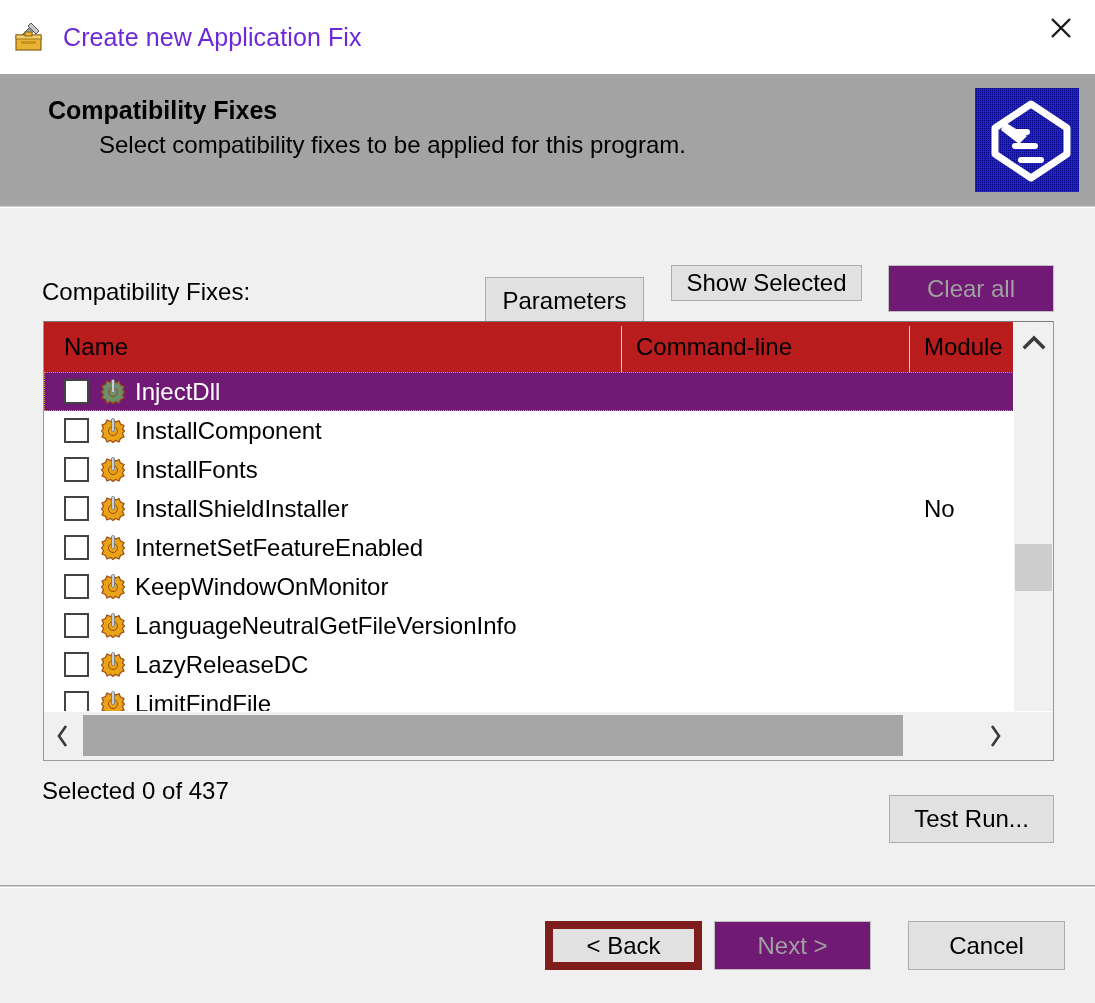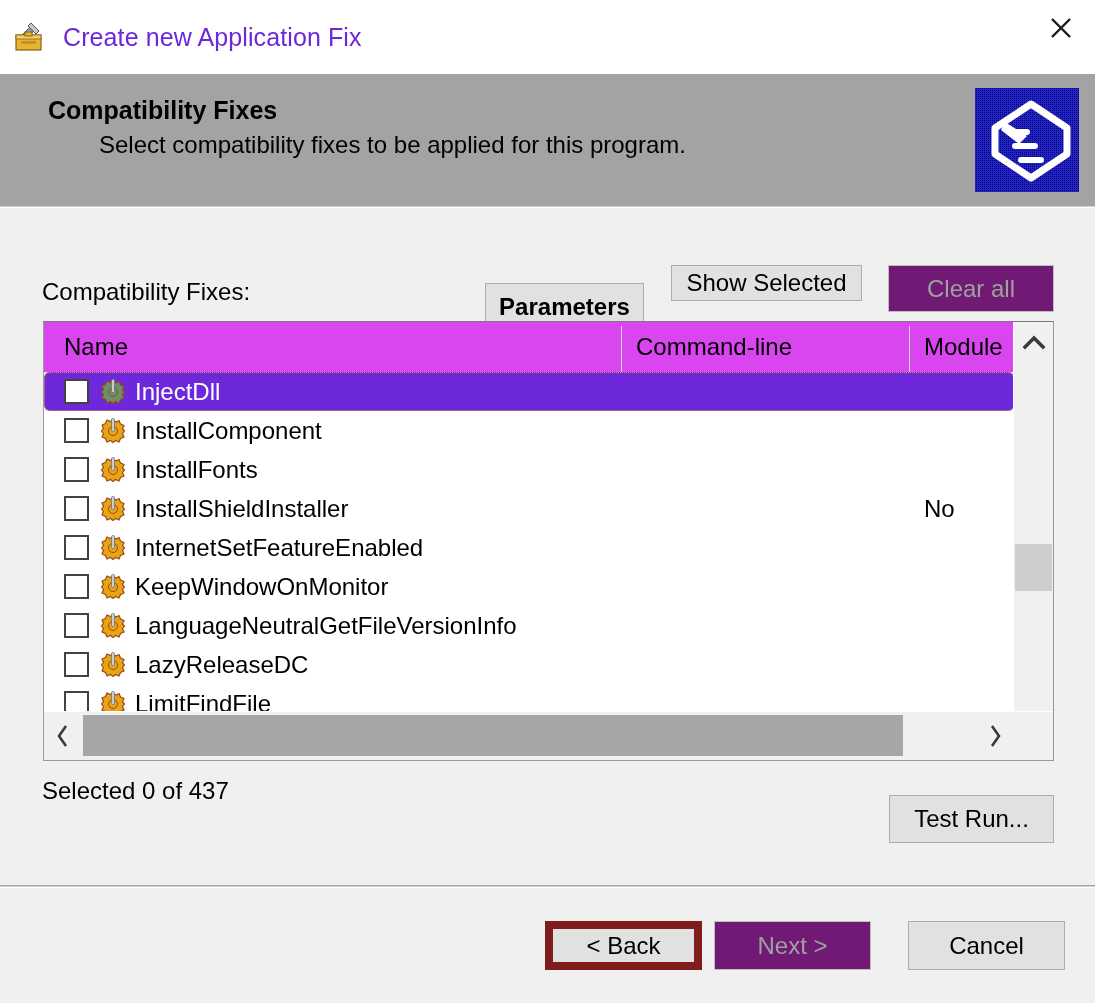--- a/index.html
+++ b/index.html
@@ -126,40 +126,40 @@
   }
   .btn.disabled {
     background: #701a75;
     border-color: #bfbfbf;
     color: #a0a0a0;
   }
   .btn.focused {
     border: 8px solid #7f1d1d;
   }
 
-  #btn-parameters { left: 485px; top: 283px; width: 159px; height: 47px; font-weight: bold; }
+  #btn-parameters { left: 485px; top: 277px; width: 159px; height: 47px; }
   #btn-show-selected { left: 671px; top: 265px; width: 191px; height: 36px; }
   #btn-clear-all { left: 888px; top: 265px; width: 166px; height: 47px; }
 
   
   #listbox {
     position: absolute;
     left: 43px; top: 321px;
     width: 1011px; height: 440px;
     box-sizing: border-box;
     background: #ffffff;
     border: 1px solid #999999;
     border-top-color: #7a7a7a;
     overflow: hidden;
   }
   #list-header {
     position: absolute;
     left: 0; top: 0;
     width: 1009px; height: 50px;
-    background: #d946ef;
+    background: #b91c1c;
     border-bottom: 1px solid #e0e0e0;
   }
   .col-head {
     position: absolute;
     top: 11px;
     font-size: 24px;
     white-space: nowrap;
   }
   #col-name { left: 20px; }
   #col-cmdline { left: 592px; }
@@ -181,24 +181,23 @@
     overflow: hidden;
   }
   .row {
     position: relative;
     height: 39px;
     display: flex;
     align-items: center;
     box-sizing: border-box;
   }
   .row.selected {
-    background: #6d28d9;
+    background: #701a75;
     outline: 1px dotted #e8952c;
     outline-offset: -1px;
-    border-radius: 6px;
   }
   .row .checkbox {
     width: 25px; height: 25px;
     box-sizing: border-box;
     border: 2px solid #434343;
     background: #ffffff;
     margin-left: 20px;
     flex: 0 0 auto;
   }
   .row .gear {

